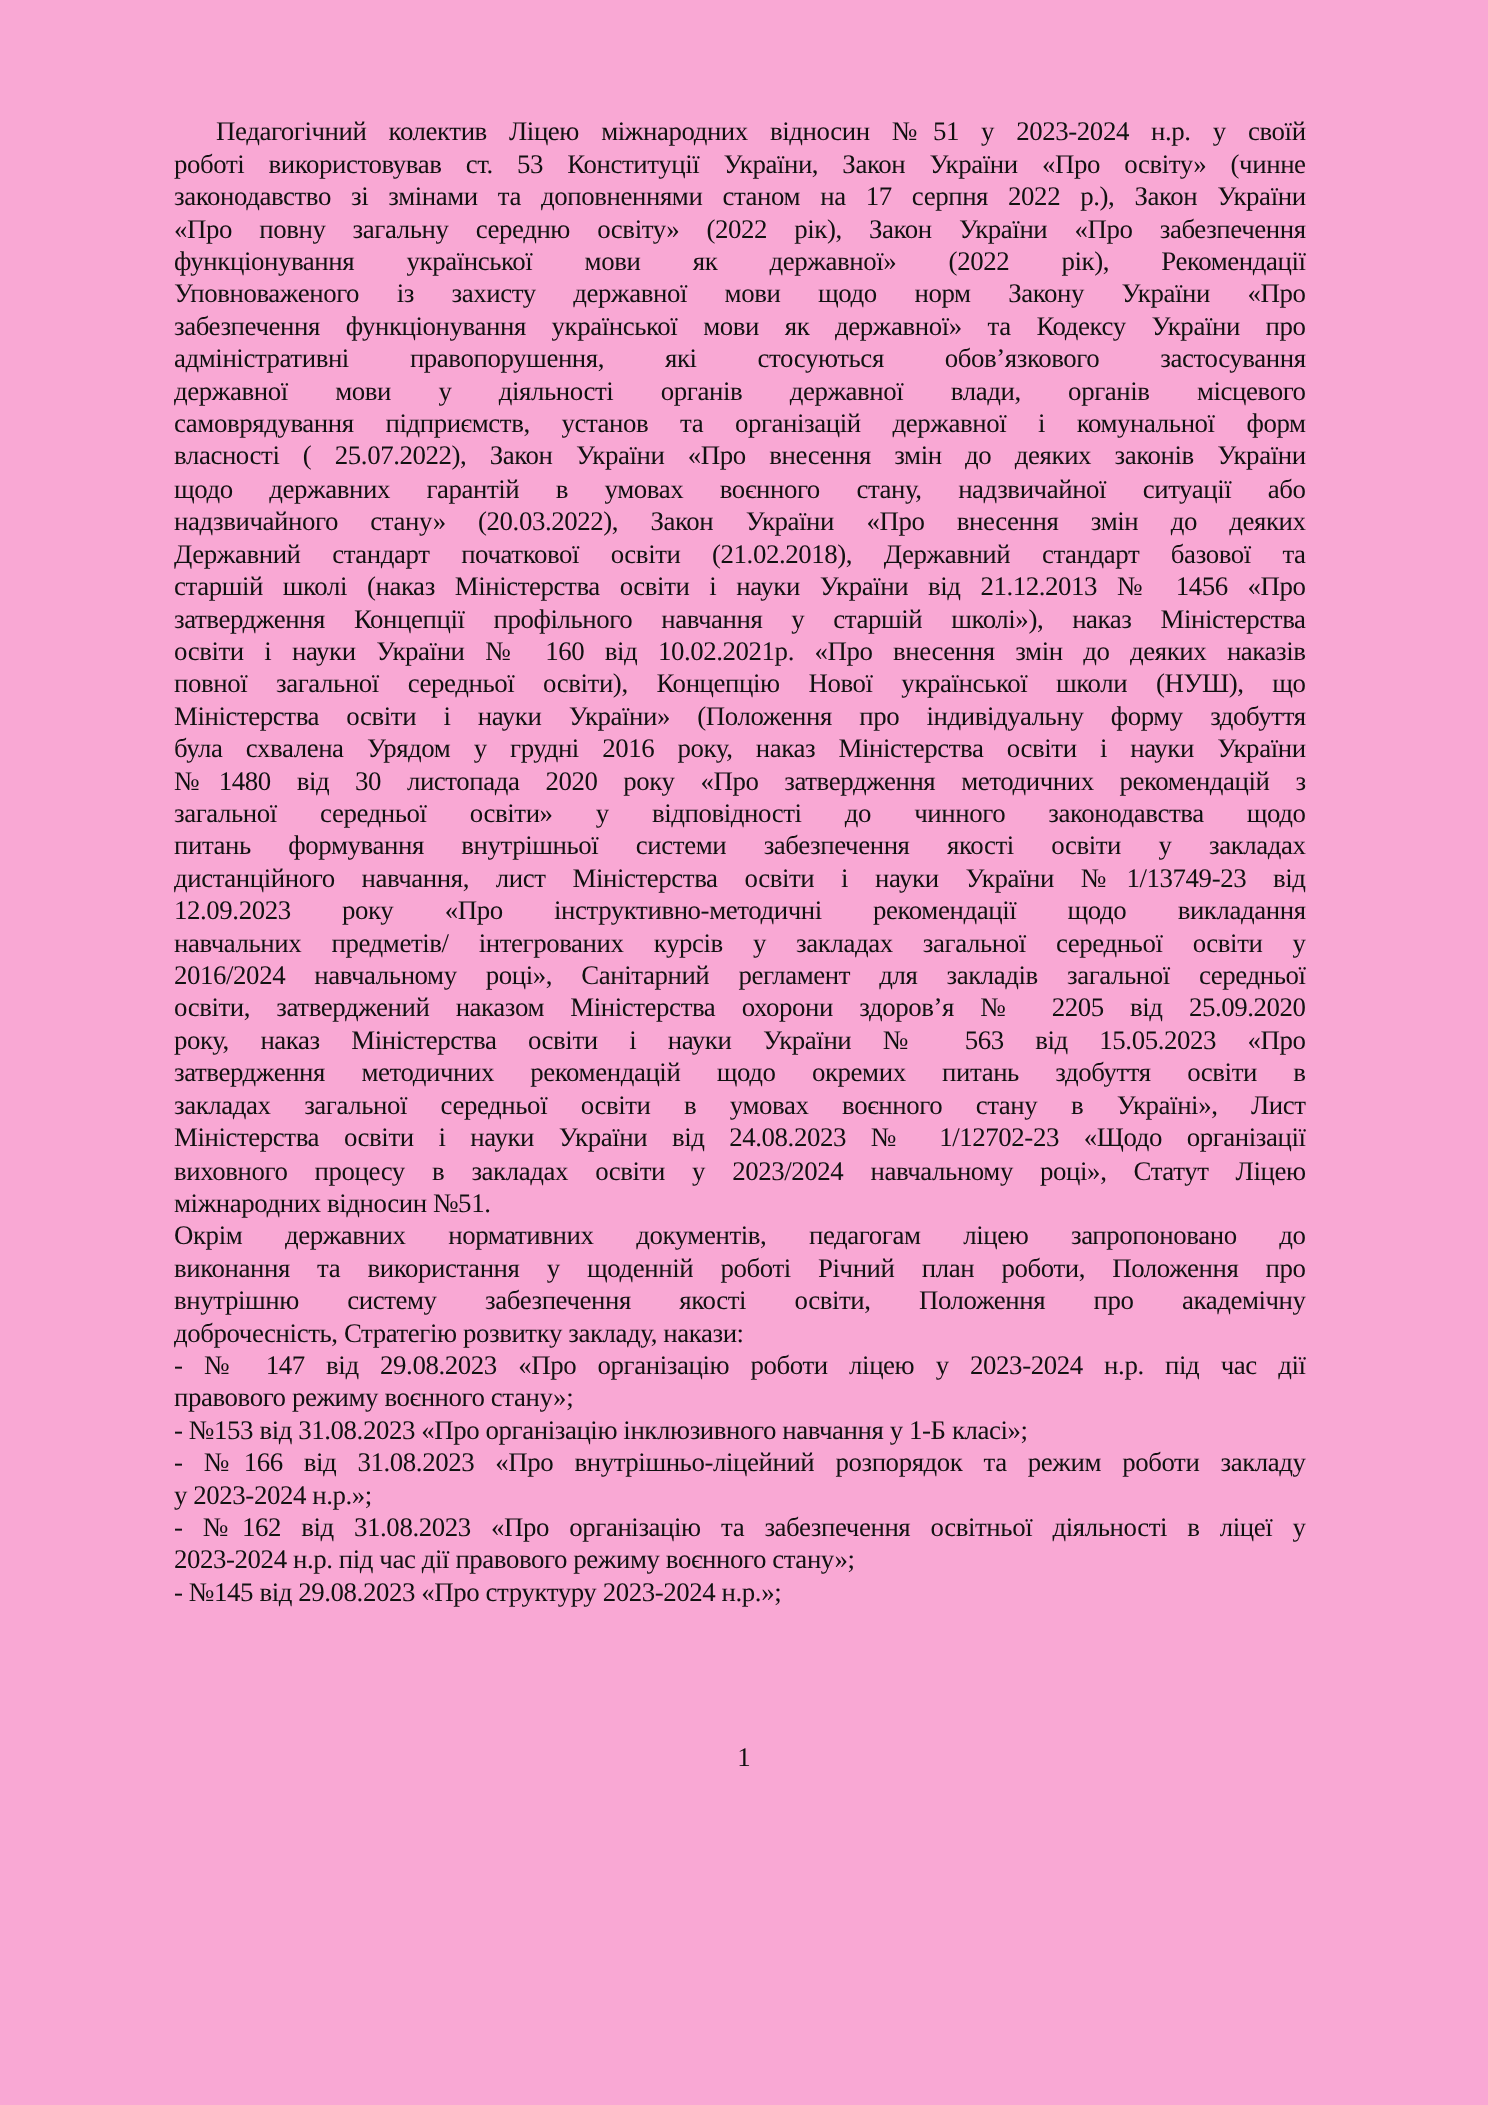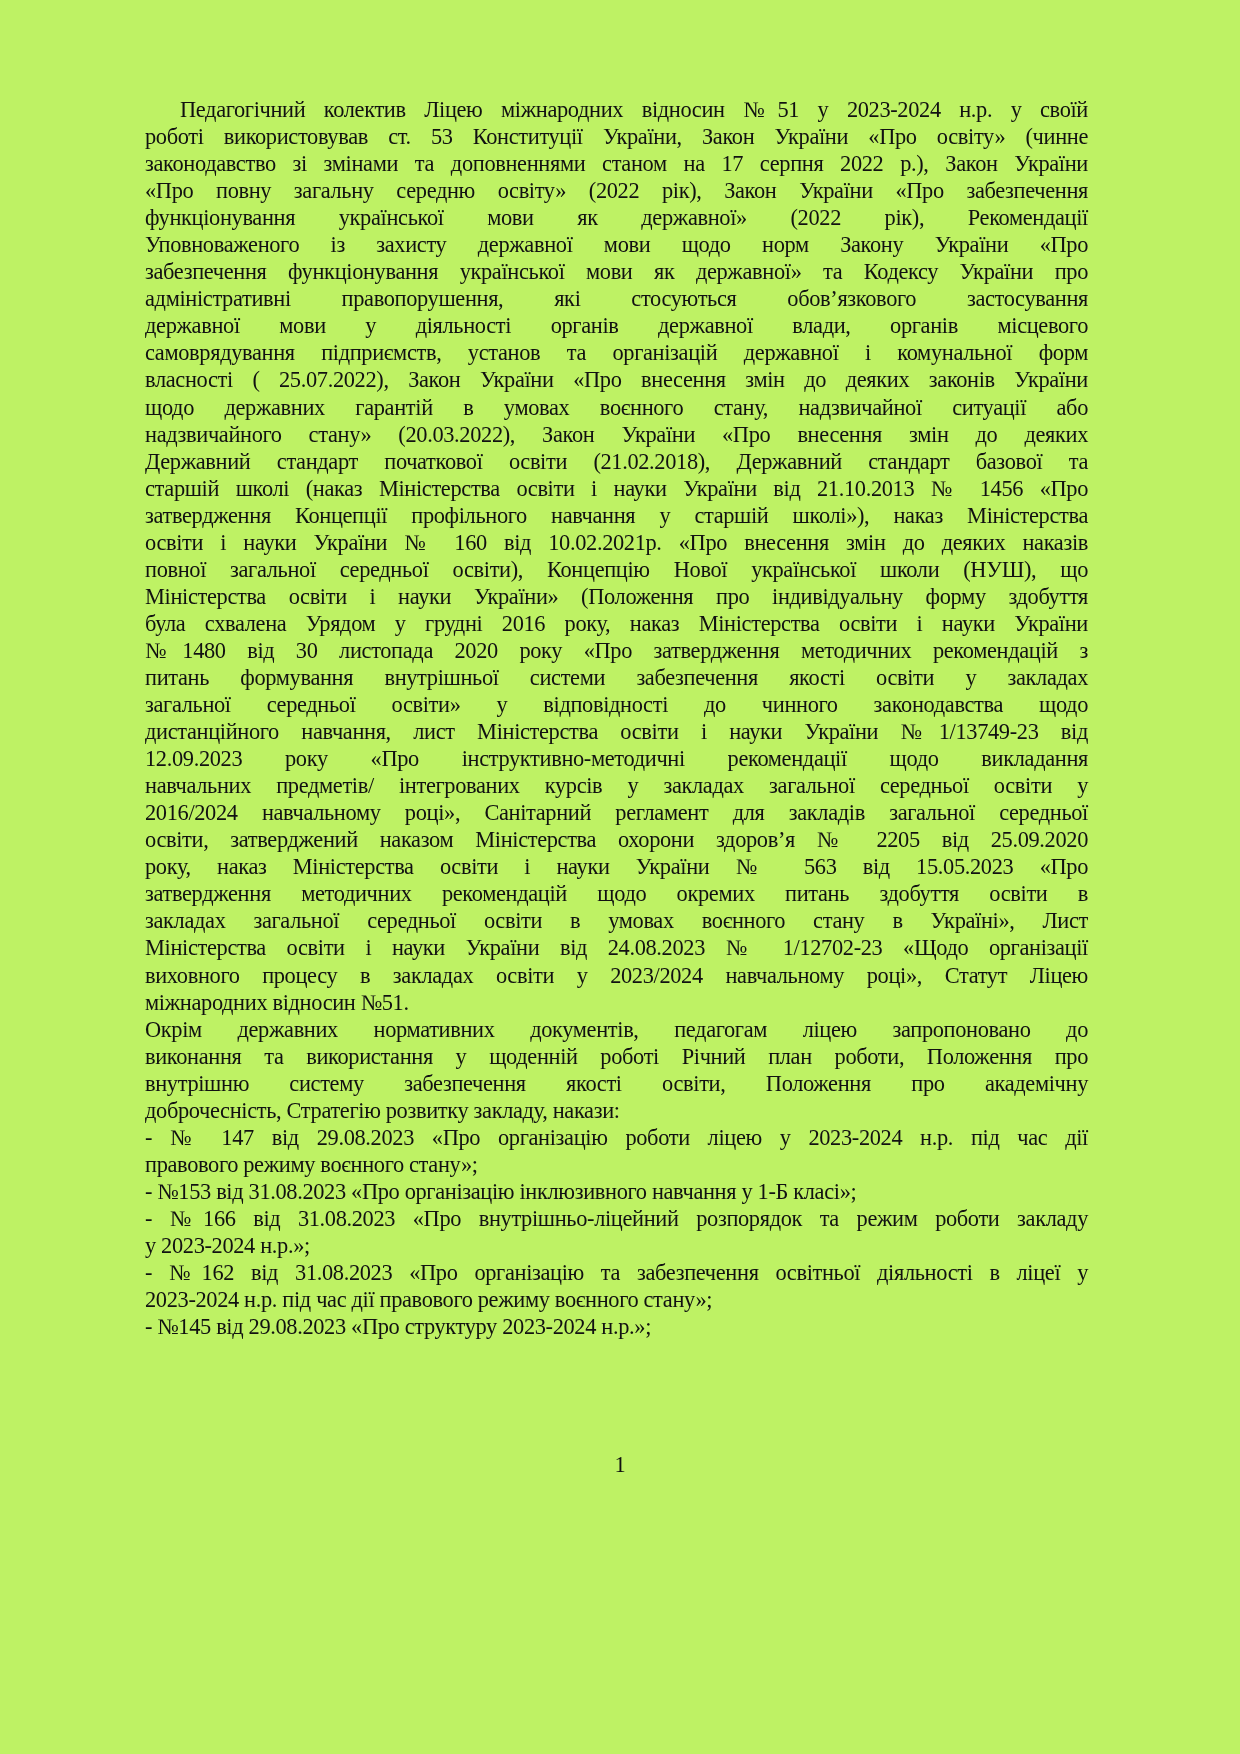--- a/index.html
+++ b/index.html
@@ -1,17 +1,17 @@
 <!DOCTYPE html>
 <html><head>
 <meta charset="utf-8">
 <style>
   html, body { margin: 0; padding: 0; background: #ffffff; }
   body { width: 1240px; height: 1754px; position: relative; overflow: hidden; }
-  .page { position: absolute; left: 0; top: 0; width: 1240px; height: 1754px; background: #bef264; }
+  .page { position: absolute; left: 0; top: 0; width: 1240px; height: 1754px; background: #f9a8d4; }
   .text-block {
     position: absolute; left: 145px; top: 96px; width: 943px;
     font-family: "Liberation Serif", serif; font-size: 22.4px; line-height: 27.06px;
     color: #111; letter-spacing: -0.35px;
   }
   .line { display: block; height: 27.06px; white-space: nowrap; overflow: visible;
           text-align: justify; text-align-last: justify; }
   .line.indent { padding-left: 35px; }
   .line.last { text-align-last: left; }
   .page-number {
@@ -32,29 +32,29 @@
         <span class="line">функціонування української мови як державної» (2022 рік), Рекомендації</span>
         <span class="line">Уповноваженого із захисту державної мови щодо норм Закону України «Про</span>
         <span class="line">забезпечення функціонування української мови як державної» та Кодексу України про</span>
         <span class="line">адміністративні правопорушення, які стосуються обов’язкового застосування</span>
         <span class="line">державної мови у діяльності органів державної влади, органів місцевого</span>
         <span class="line">самоврядування підприємств, установ та організацій державної і комунальної форм</span>
         <span class="line">власності ( 25.07.2022),  Закон України «Про внесення змін до деяких законів України</span>
         <span class="line">щодо державних гарантій в умовах воєнного стану, надзвичайної ситуації або</span>
         <span class="line">надзвичайного стану» (20.03.2022), Закон України «Про внесення змін до деяких</span>
         <span class="line">Державний стандарт початкової освіти (21.02.2018), Державний  стандарт базової та</span>
-        <span class="line">старшій школі (наказ Міністерства освіти і науки України від 21.10.2013 № 1456 «Про</span>
+        <span class="line">старшій школі (наказ Міністерства освіти і науки України від 21.12.2013 № 1456 «Про</span>
         <span class="line">затвердження Концепції профільного навчання у старшій школі»),  наказ Міністерства</span>
         <span class="line">освіти і науки України № 160 від 10.02.2021р. «Про внесення змін до деяких  наказів</span>
         <span class="line">повної загальної середньої освіти), Концепцію Нової української школи (НУШ), що</span>
         <span class="line">Міністерства освіти і науки України» (Положення про індивідуальну форму здобуття</span>
         <span class="line">була схвалена Урядом у грудні 2016 року, наказ Міністерства освіти і науки України</span>
         <span class="line">№1480 від 30 листопада 2020 року «Про затвердження методичних рекомендацій з</span>
+        <span class="line">загальної середньої освіти» у відповідності до чинного законодавства щодо</span>
         <span class="line">питань формування внутрішньої системи забезпечення якості освіти у закладах</span>
-        <span class="line">загальної середньої освіти» у відповідності до чинного законодавства щодо</span>
         <span class="line">дистанційного навчання, лист Міністерства освіти і науки України №1/13749-23 від</span>
         <span class="line">12.09.2023 року  «Про інструктивно-методичні рекомендації щодо викладання</span>
         <span class="line">навчальних предметів/ інтегрованих курсів у закладах загальної середньої освіти у</span>
         <span class="line">2016/2024 навчальному році», Санітарний регламент для закладів загальної середньої</span>
         <span class="line">освіти, затверджений наказом Міністерства охорони здоров’я № 2205 від 25.09.2020</span>
         <span class="line">року, наказ Міністерства освіти і науки України № 563 від 15.05.2023 «Про</span>
         <span class="line">затвердження методичних рекомендацій щодо окремих питань здобуття освіти в</span>
         <span class="line">закладах загальної середньої освіти в умовах воєнного стану в Україні», Лист</span>
         <span class="line">Міністерства освіти і науки України від 24.08.2023 № 1/12702-23 «Щодо організації</span>
         <span class="line">виховного процесу в закладах освіти у 2023/2024 навчальному році», Статут Ліцею</span>

